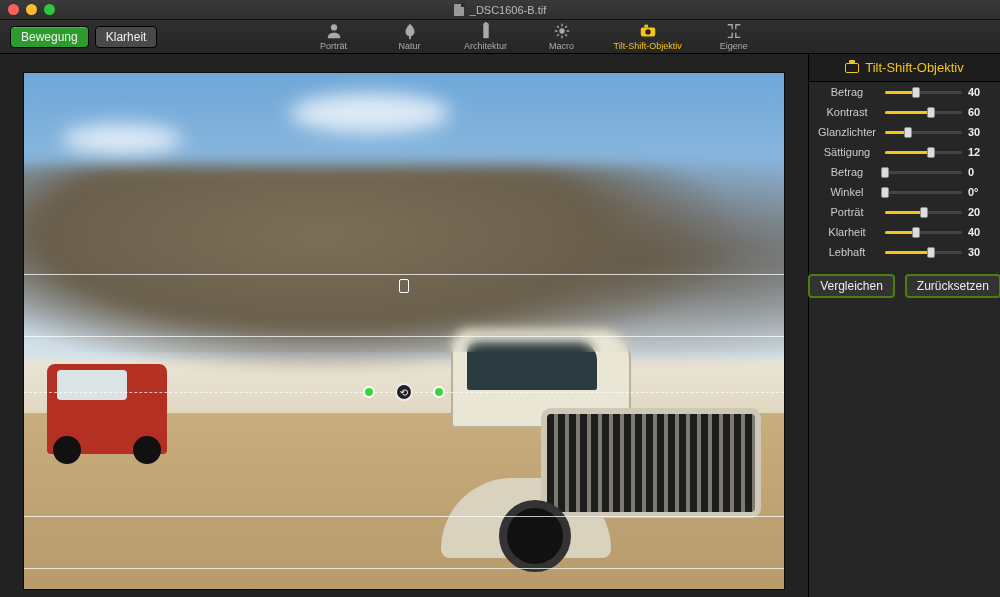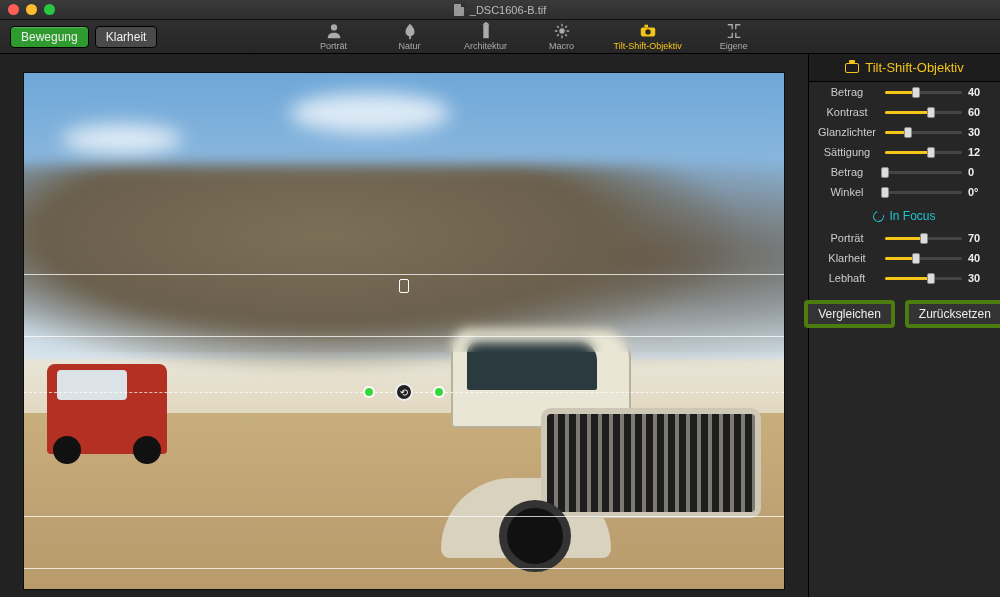--- a/index.html
+++ b/index.html
@@ -13,21 +13,21 @@
   .title-center{position:absolute;left:0;right:0;display:flex;justify-content:center;align-items:center;gap:6px;font-size:11px;color:#bbb;}
   .doc-icon{width:10px;height:12px;background:#999;border-radius:1px;position:relative;}
   .doc-icon::after{content:"";position:absolute;right:-1px;top:-1px;width:4px;height:4px;background:#2e2e2e;}
 
   
   .toolbar{height:34px;background:linear-gradient(#2f2f2f,#262626);border-bottom:1px solid #000;display:flex;align-items:center;}
   .tb-left{display:flex;gap:6px;padding-left:10px;}
   .btn{font-size:12px;padding:3px 10px;border-radius:4px;border:1px solid #000;color:#eee;cursor:pointer;}
   .btn-primary{background:#2e9b2e;box-shadow:inset 0 1px 0 rgba(255,255,255,.2);}
   .btn-secondary{background:#4a4a4a;}
-  .btn-dark{background:#333;border:4px solid #4d7c0f;}
+  .btn-dark{background:#333;border:2px solid #4d7c0f;}
   .tb-center{flex:1;display:flex;justify-content:center;gap:28px;}
   .preset{display:flex;flex-direction:column;align-items:center;font-size:9px;color:#aaa;cursor:pointer;min-width:48px;}
   .preset.active{color:#f5c518;}
   .preset .picon{width:18px;height:18px;margin-bottom:1px;position:relative;}
   .preset .lbl{white-space:nowrap;}
 
   
   .main{display:flex;height:calc(597px - 54px);}
   .canvas-wrap{flex:1;background:#222;display:flex;align-items:center;justify-content:center;padding:18px 18px 8px 18px;}
   .canvas{width:760px;height:516px;position:relative;overflow:hidden;box-shadow:0 0 0 1px rgba(0,0,0,.6);}
@@ -261,33 +261,29 @@
           <div class="lab">Winkel</div>
           <div class="slider">
             <div class="track"></div>
             <div class="fill" style="width:0%"></div>
             <div class="thumb" style="left:0%"></div>
           </div>
           <div class="val">0°</div>
         </div>
       </div>
 
-    <div class="section-h">
-      <span class="focus-ico"></span>
-      <span>In Focus</span>
-    </div>
     <div id="sec-infocus">
         <div class="row">
           <div class="lab">Porträt</div>
           <div class="slider">
             <div class="track"></div>
             <div class="fill" style="width:50%"></div>
             <div class="thumb" style="left:50%"></div>
           </div>
-          <div class="val">70</div>
+          <div class="val">20</div>
         </div>
         <div class="row">
           <div class="lab">Klarheit</div>
           <div class="slider">
             <div class="track"></div>
             <div class="fill" style="width:40%"></div>
             <div class="thumb" style="left:40%"></div>
           </div>
           <div class="val">40</div>
         </div>

